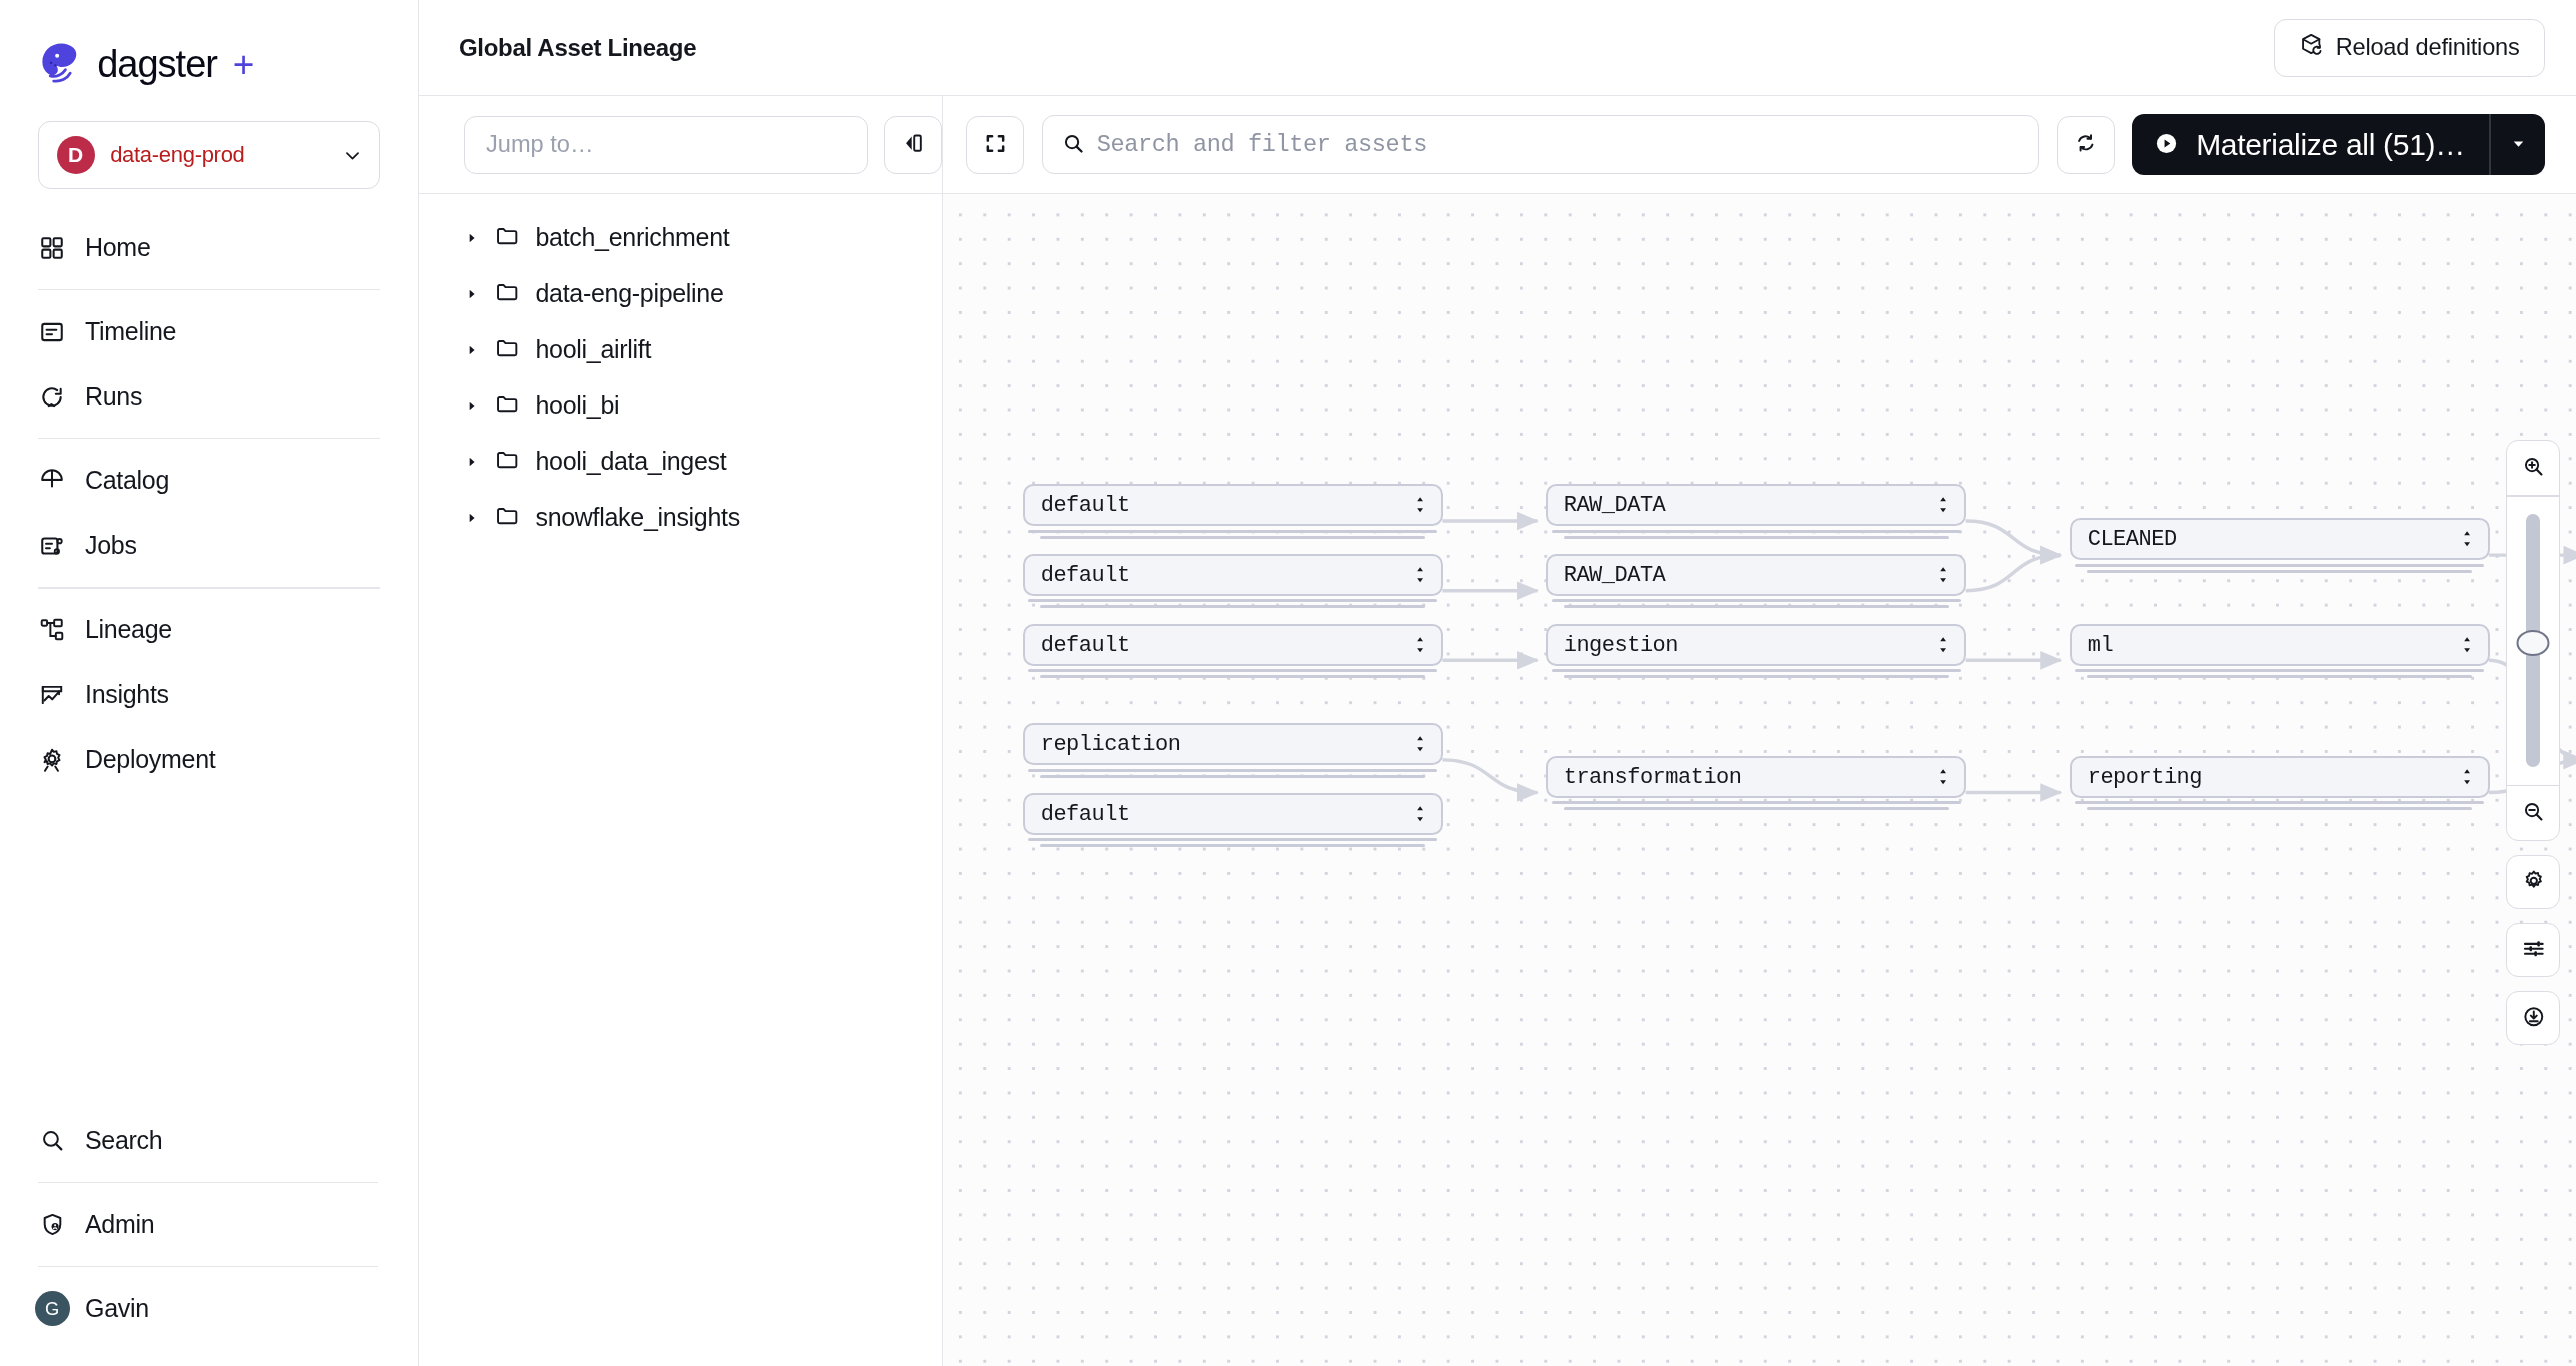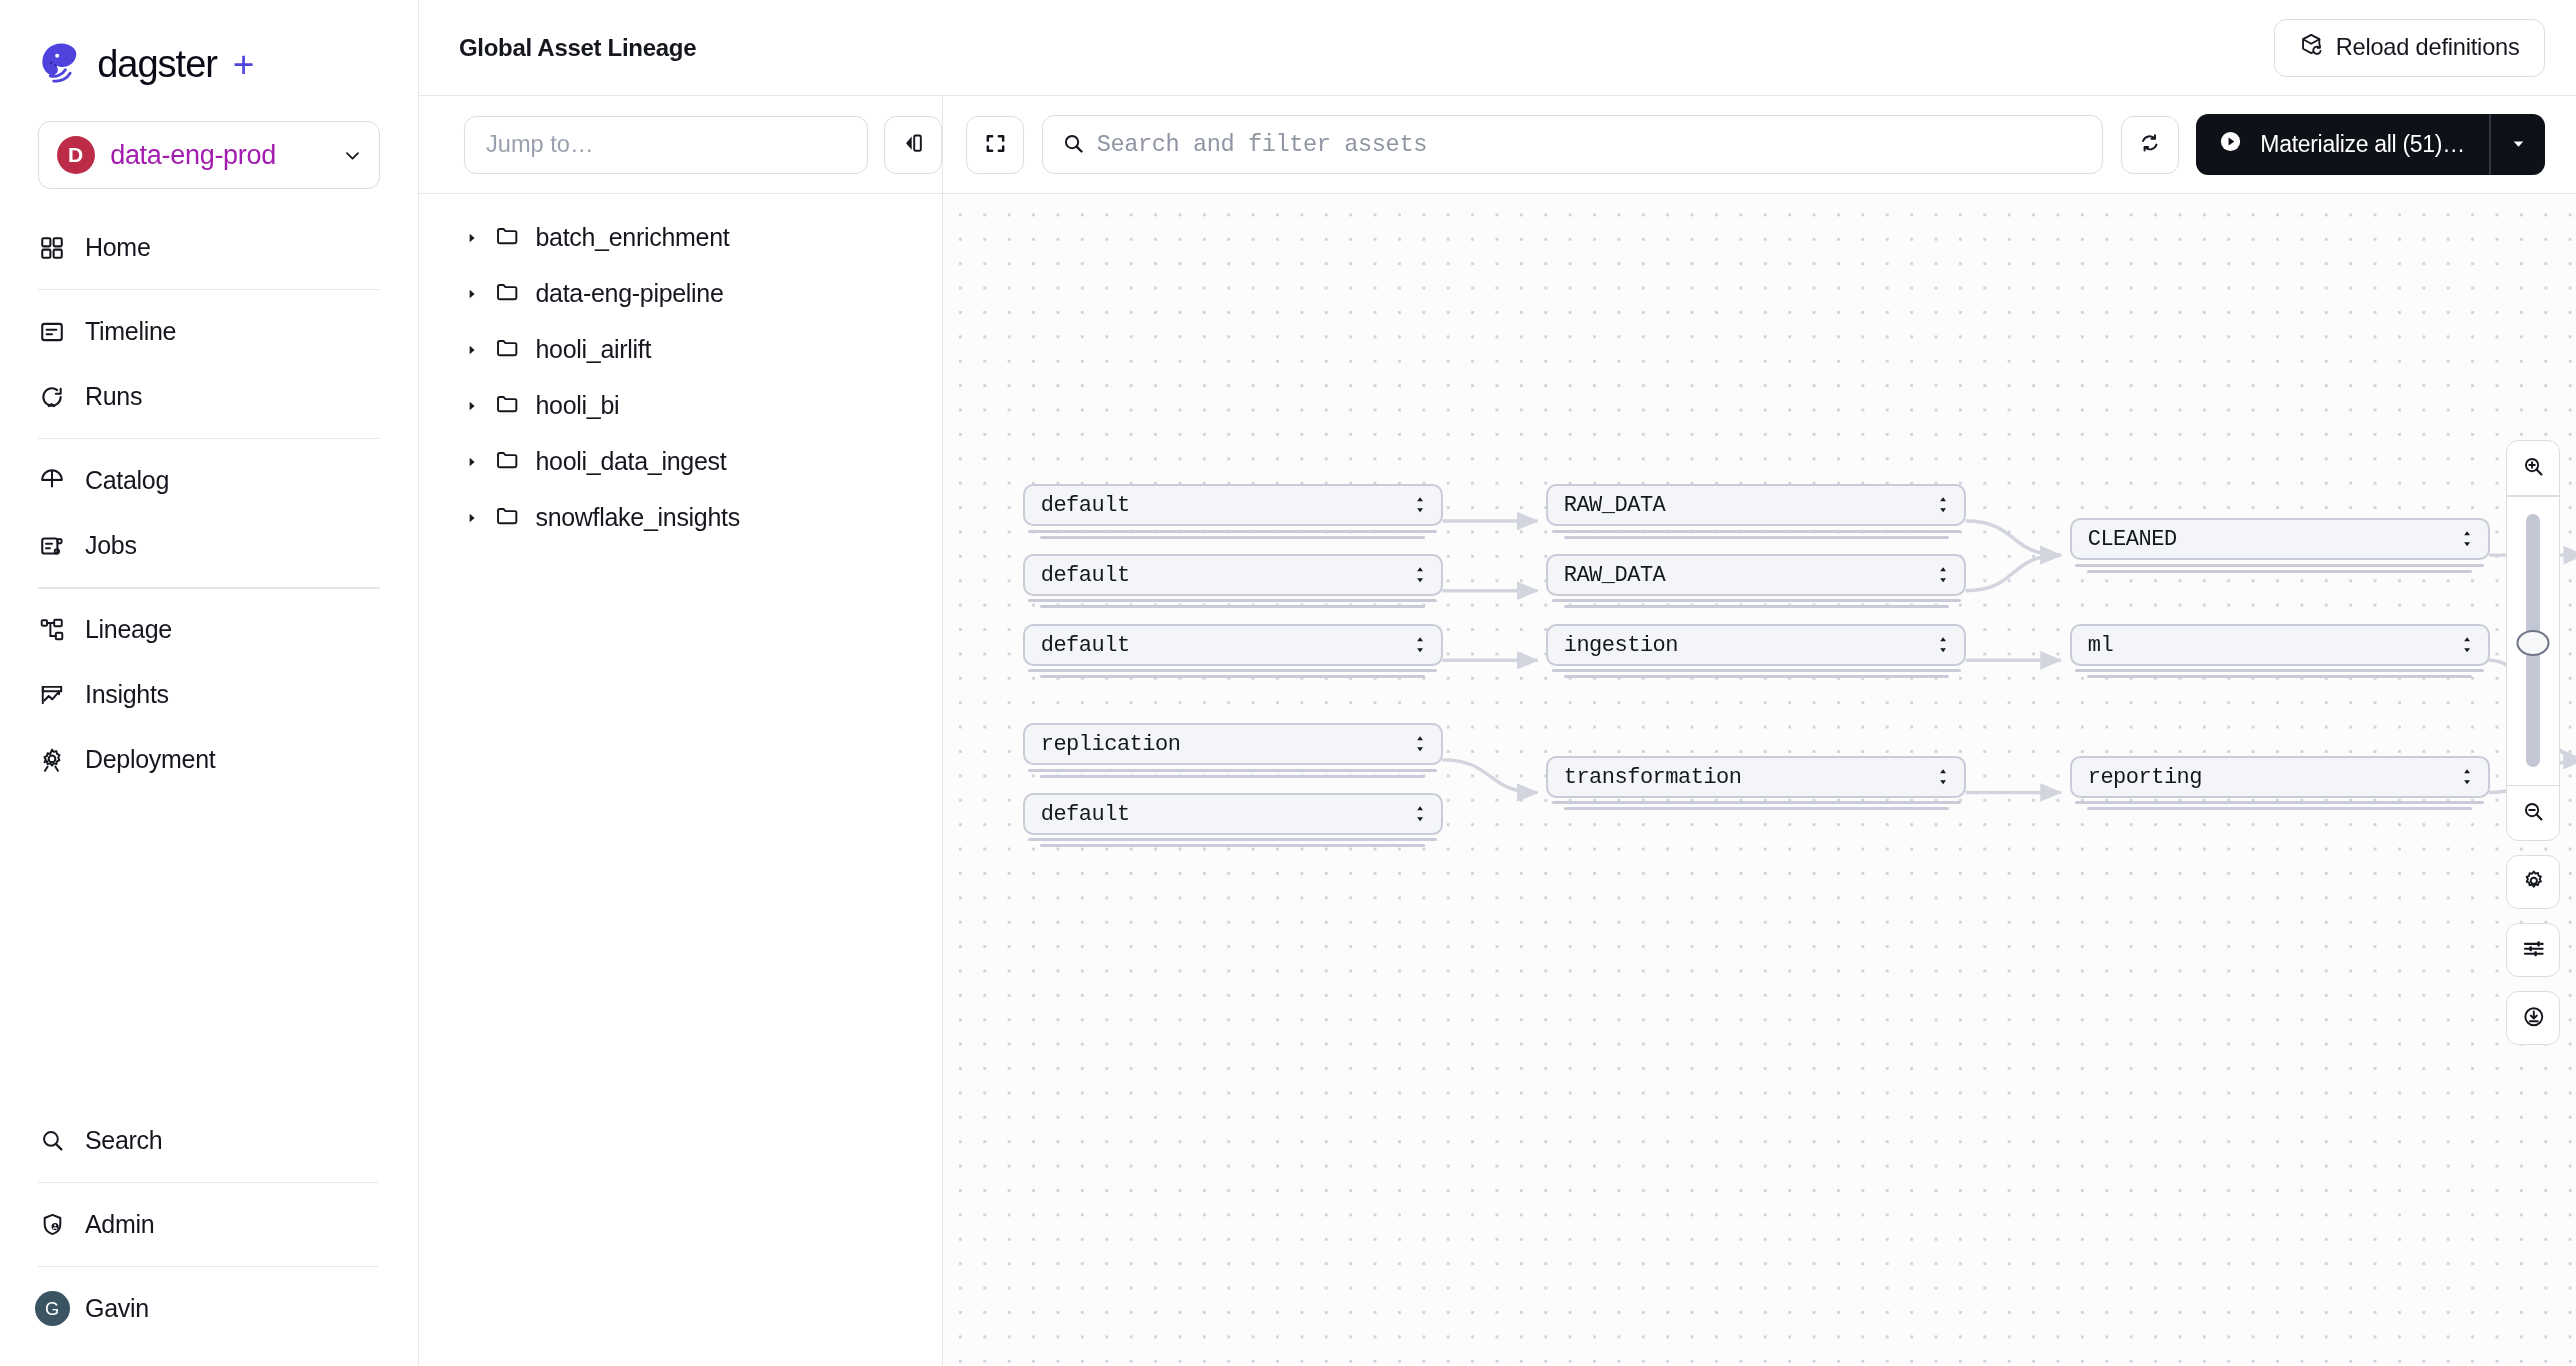--- a/index.html
+++ b/index.html
@@ -35,21 +35,21 @@
     gap: 15.7px;
     cursor: pointer;
     background: #fff;
   }
   .dep-avatar {
     width: 38px; height: 38px; border-radius: 50%;
     background: #bc2c48; color: #fff;
     display: flex; align-items: center; justify-content: center;
     font-size: 21px; font-weight: 600; flex: 0 0 38px;
   }
-  .dep-name { font-size: 27px; color: #a21caf; flex: 1; letter-spacing: -0.3px;}
+  .dep-name { font-size: 22px; color: #b91c1c; flex: 1; letter-spacing: -0.3px;}
   .chev { width: 19px; height: 19px; flex: 0 0 19px; }
 
   .nav { margin-top: 26px; }
   .nav-group { padding: 0 38px; }
   .nav-item {
     display: flex; align-items: center; gap: 19px;
     height: 65px; cursor: pointer;
     color: #15171e;
   }
   .nav-icon { width: 28px; height: 28px; flex: 0 0 28px; display: flex; align-items: center; justify-content: center;}
@@ -125,21 +125,21 @@
     color: #15171e; letter-spacing: -0.4px;
   }
   .search-input::placeholder { color: #8f95a3; }
   .materialize {
     display: flex; align-items: stretch;
     height: 61px; border-radius: 12.2px; overflow: hidden;
     background: #0e1118; cursor: pointer; flex: 0 0 auto;
   }
   .mat-main {
     display: flex; align-items: center; gap: 18px;
-    padding: 0 24.4px 0 23px; color: #fff; font-size: 23px; letter-spacing: -0.3px;
+    padding: 0 24.4px 0 23px; color: #fff; font-size: 30px; letter-spacing: -0.3px;
   }
   .mat-sep { width: 1.7px; background: #32363f; }
   .mat-caret { display: flex; align-items: center; justify-content: center; width: 54px; }
 
   
   .body { flex: 1; display: flex; min-height: 0; }
   .tree-panel {
     width: 524px; flex: 0 0 524px;
     border-right: 1.7px solid #e6e6ea;
     background: #fff; padding-top: 15.7px; overflow: hidden;

